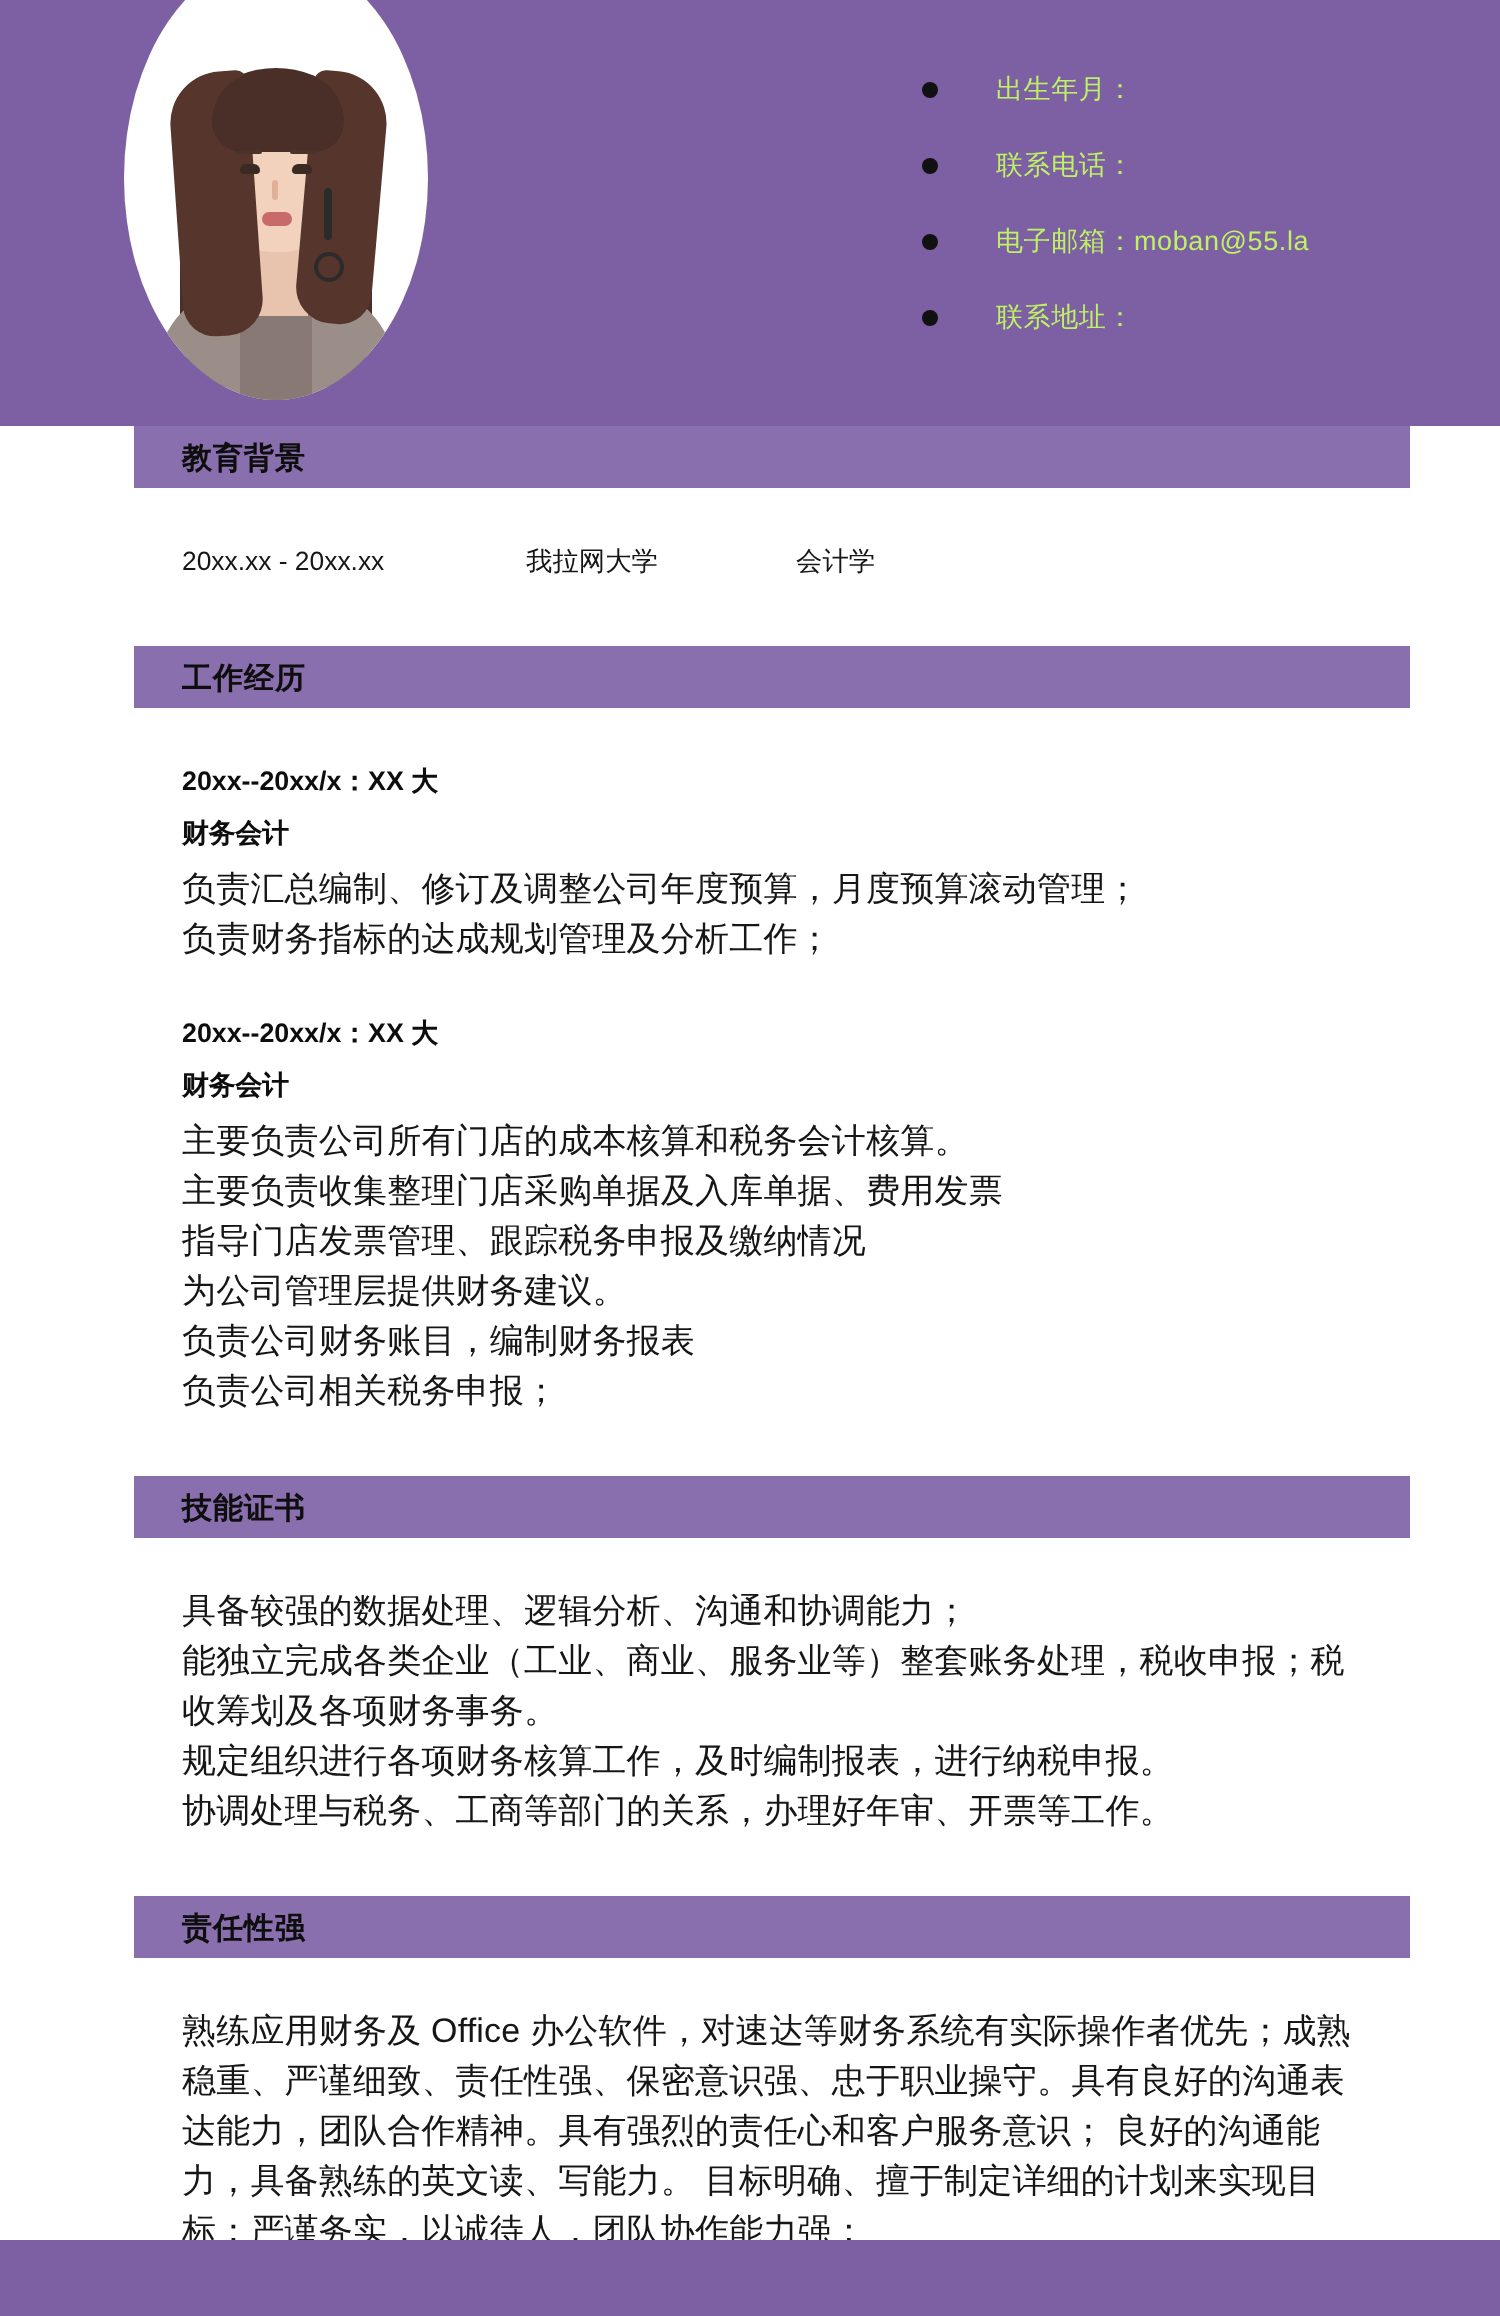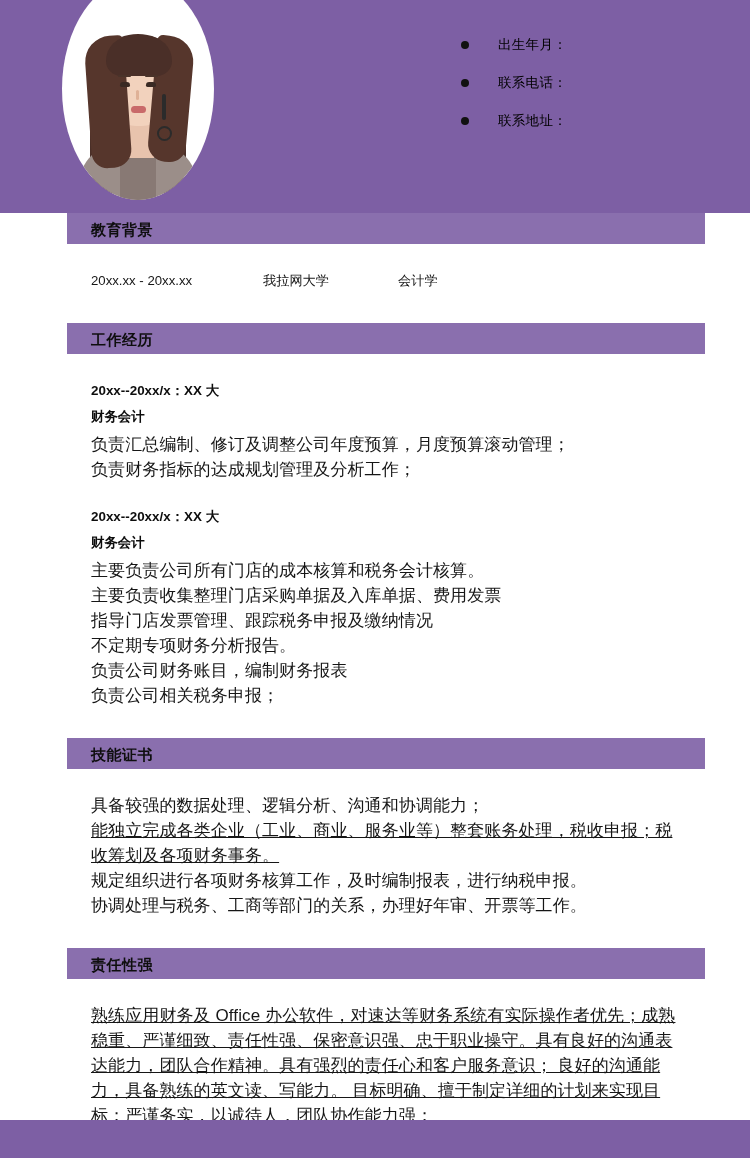--- a/index.html
+++ b/index.html
@@ -173,21 +173,21 @@
     list-style: none;
     margin: 0;
     padding: 0;
   }
   #contact-list li {
     position: relative;
     height: 38px;
     line-height: 22px;
     padding-left: 37px;
     font-size: 13.5px;
-    color: #000000;
+    color: #bef264;
     letter-spacing: 0.3px;
   }
   #contact-list li .bullet-dot {
     position: absolute;
     left: 0; top: 7px;
     width: 8px; height: 8px;
     background: #111111;
     border-radius: 50%;
   }
 
@@ -224,21 +224,20 @@
   }
   .body-line {
     font-size: 17px;
     line-height: 25px;
     color: #161616;
     letter-spacing: 0.1px;
     white-space: nowrap;
   }
   .body-line.wrap {
     white-space: normal;
-    text-decoration: underline;
   }
 
   
   .edu-row {
     display: flex;
     font-size: 13.2px;
     line-height: 25px;
     color: #161616;
   }
   .edu-dates { width: 172px; }
@@ -300,20 +299,24 @@
     <li>
       <span class="bullet-dot"></span>
       <span>出生年月：</span>
     </li>
     <li>
       <span class="bullet-dot"></span>
       <span>联系电话：</span>
     </li>
     <li>
       <span class="bullet-dot"></span>
+      <span>电子邮箱：moban@55.la</span>
+    </li>
+    <li>
+      <span class="bullet-dot"></span>
       <span>联系地址：</span>
     </li>
   </ul>
 </div>
 
 <div id="resume-body">
 
   <div class="section">
     <div class="section-bar">
       <div class="section-title">教育背景</div>
@@ -347,21 +350,21 @@
       <div class="gap-md"></div>
 
       <div>
         <div class="job-head">
           <span class="job-period">20xx--20xx/x：XX 大</span>
           <span class="job-title">财务会计</span>
         </div>
         <div class="body-line">主要负责公司所有门店的成本核算和税务会计核算。</div>
         <div class="body-line">主要负责收集整理门店采购单据及入库单据、费用发票</div>
         <div class="body-line">指导门店发票管理、跟踪税务申报及缴纳情况</div>
-        <div class="body-line">不定期专项财务分析报告。</div>
+        <div class="body-line">为公司管理层提供财务建议。</div>
         <div class="body-line">负责公司财务账目，编制财务报表</div>
         <div class="body-line">负责公司相关税务申报；</div>
       </div>
 
     </div>
   </div>
 
   <div class="gap-lg"></div>
 
   <div class="section">

